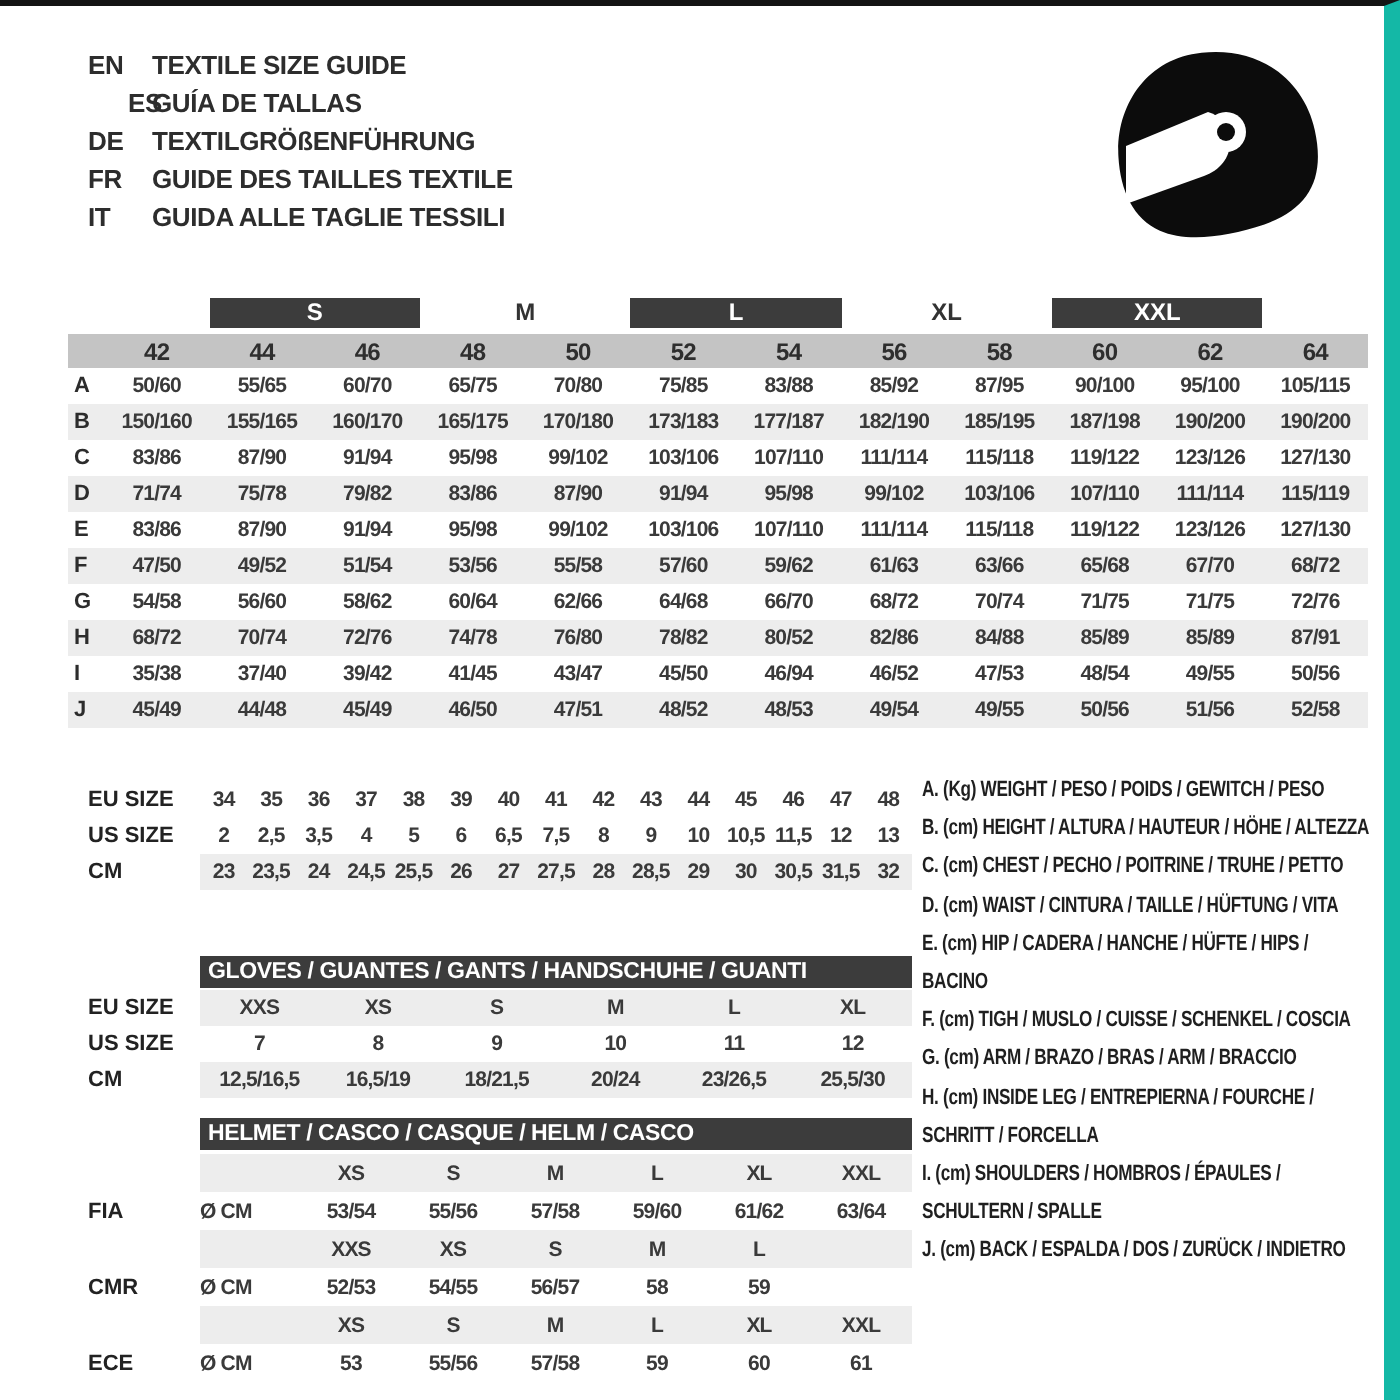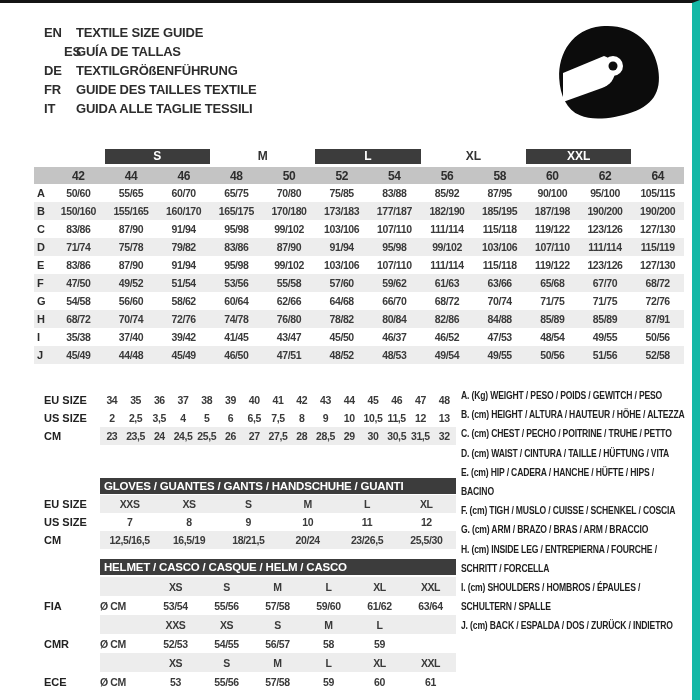--- a/index.html
+++ b/index.html
@@ -216,36 +216,36 @@
         <div class="mt-cell">72/76</div>
       </div>
       <div class="mt-row mt-data stripe">
         <div class="mt-label">H</div>
         <div class="mt-cell">68/72</div>
         <div class="mt-cell">70/74</div>
         <div class="mt-cell">72/76</div>
         <div class="mt-cell">74/78</div>
         <div class="mt-cell">76/80</div>
         <div class="mt-cell">78/82</div>
-        <div class="mt-cell">80/84</div>
+        <div class="mt-cell">80/52</div>
         <div class="mt-cell">82/86</div>
         <div class="mt-cell">84/88</div>
         <div class="mt-cell">85/89</div>
         <div class="mt-cell">85/89</div>
         <div class="mt-cell">87/91</div>
       </div>
       <div class="mt-row mt-data">
         <div class="mt-label">I</div>
         <div class="mt-cell">35/38</div>
         <div class="mt-cell">37/40</div>
         <div class="mt-cell">39/42</div>
         <div class="mt-cell">41/45</div>
         <div class="mt-cell">43/47</div>
         <div class="mt-cell">45/50</div>
-        <div class="mt-cell">46/37</div>
+        <div class="mt-cell">46/94</div>
         <div class="mt-cell">46/52</div>
         <div class="mt-cell">47/53</div>
         <div class="mt-cell">48/54</div>
         <div class="mt-cell">49/55</div>
         <div class="mt-cell">50/56</div>
       </div>
       <div class="mt-row mt-data stripe">
         <div class="mt-label">J</div>
         <div class="mt-cell">45/49</div>
         <div class="mt-cell">44/48</div>

